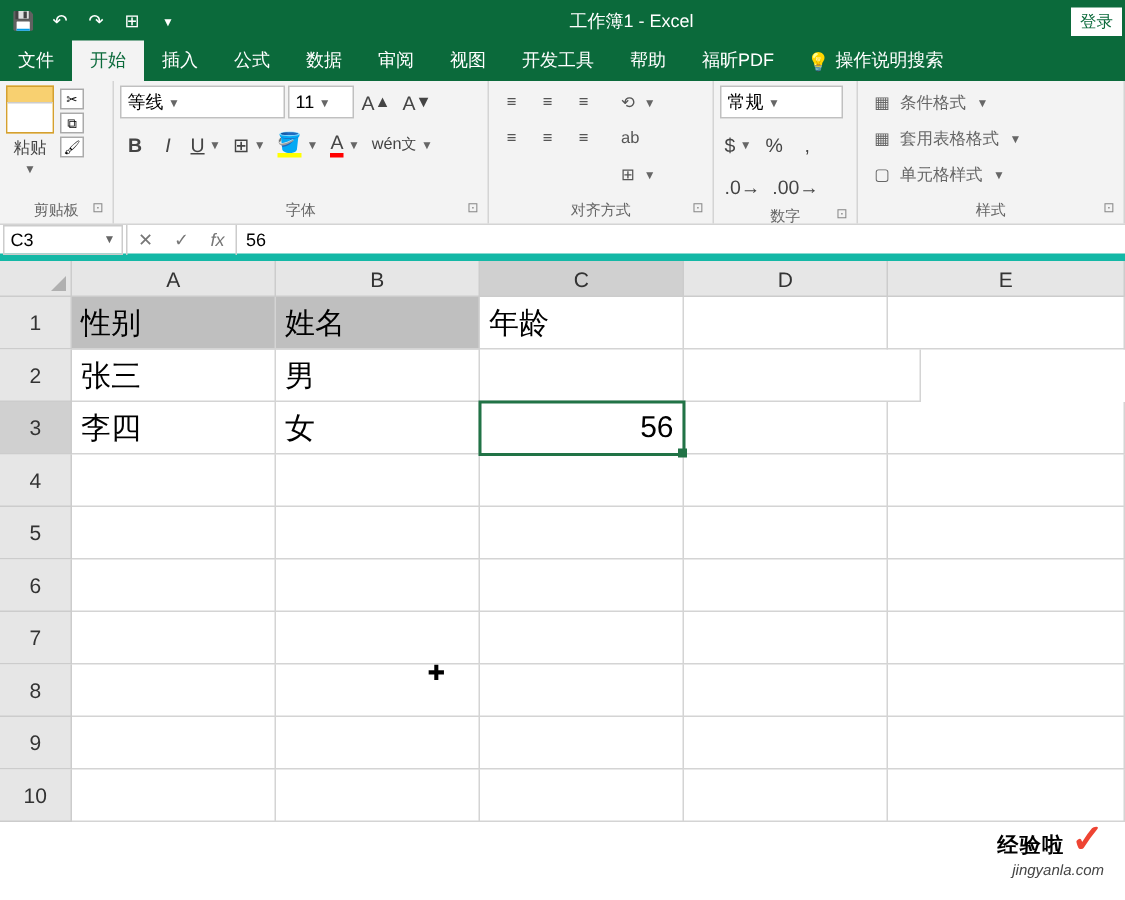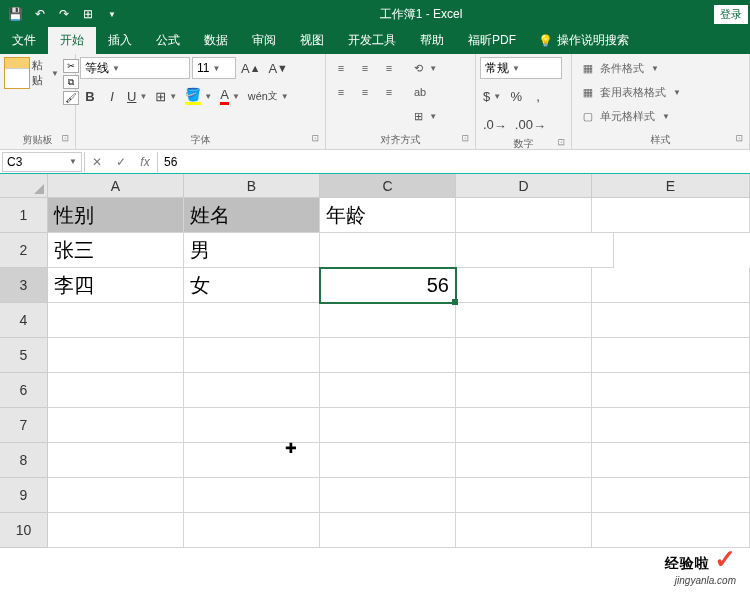--- a/index.html
+++ b/index.html
@@ -19,21 +19,21 @@
 .tab.file { }
 .tell-me { display: flex; align-items: center; gap: 4px; padding: 5px 10px; }
 
 
 .ribbon { height: 96px; background: #f3f3f3; border-bottom: 1px solid #d4d4d4; display: flex; }
 .group { border-right: 1px solid #d4d4d4; display: flex; flex-direction: column; padding: 3px 4px 0; }
 .group-body { flex: 1; display: flex; align-items: flex-start; gap: 4px; }
 .group-label { text-align: center; font-size: 10px; color: #666; padding: 2px 0; position: relative; }
 .group-label::after { content: "⊡"; position: absolute; right: 2px; font-size: 9px; color: #888; }
 
-.paste-col { display: flex; align-items: center; gap: 2px; }
+.paste-col { display: flex; flex-direction: column; align-items: center; gap: 2px; }
 .paste-icon { width: 32px; height: 32px; background: #f8d070; border: 1px solid #d4a030; position: relative; }
 .paste-icon::before { content: ""; position: absolute; bottom: 0; left: 0; right: 0; top: 10px; background: #fff; border-top: 1px solid #ccc; }
 .mini-col { display: flex; flex-direction: column; gap: 2px; padding-top: 2px; }
 .mini-icon { width: 16px; height: 14px; border: 1px solid #aaa; background: #fff; font-size: 9px; display:flex; align-items:center; justify-content:center; }
 
 .font-top { display: flex; align-items: center; gap: 2px; }
 .combo { height: 22px; border: 1px solid #c0c0c0; background: #fff; font-size: 12px; padding: 0 4px; display: flex; align-items: center; }
 .dd { font-size: 8px; color: #666; padding-left: 3px; }
 .font-row { display: flex; gap: 2px; margin-top: 4px; }
 .btn-sm { min-width: 20px; height: 22px; display: flex; align-items: center; justify-content: center; font-size: 13px; color: #444; cursor: pointer; padding: 0 3px; }
@@ -42,21 +42,21 @@
 .align-btn { display: flex; align-items: center; justify-content: center; font-size: 11px; color: #555; }
 .wrap-col { display: flex; flex-direction: column; gap: 2px; margin-left: 6px; }
 .wrap-btn { display: flex; align-items: center; gap: 3px; font-size: 11px; color: #555; height: 22px; padding: 0 4px; }
 .num-row { display: flex; gap: 2px; margin-top: 4px; }
 
 .style-col { display: flex; flex-direction: column; gap: 2px; }
 .style-item { display: flex; align-items: center; gap: 4px; font-size: 11px; color: #666; height: 22px; padding: 0 4px; }
 .style-icon { width: 16px; height: 14px; display:flex; align-items:center; justify-content:center; font-size: 11px; }
 
 
-.fxbar { height: 24px; border-bottom: 1px solid #14b8a6; display: flex; align-items: center; background: #fff; font-size: 12px; }
+.fxbar { height: 24px; border-bottom: 5px solid #14b8a6; display: flex; align-items: center; background: #fff; font-size: 12px; }
 .namebox { width: 80px; border: 1px solid #ccc; height: 20px; margin: 0 2px; padding: 0 4px; display: flex; align-items: center; justify-content: space-between; }
 .fx-btns { display: flex; border-left: 1px solid #ccc; border-right: 1px solid #ccc; height: 20px; }
 .fx-btn { width: 24px; display: flex; align-items: center; justify-content: center; color: #777; font-size: 12px; cursor: pointer; }
 .fx-input { flex: 1; padding: 0 6px; height: 20px; display: flex; align-items: center; }
 
 
 .sheet { position: relative; }
 .col-headers { display: flex; height: 24px; background: #e6e6e6; }
 .corner { width: 48px; border-right: 1px solid #ccc; border-bottom: 1px solid #ccc; background: #e6e6e6; position:relative; }
 .corner::after { content:""; position:absolute; right:3px; bottom:3px; width:0; height:0; border-left:10px solid transparent; border-bottom:10px solid #b0b0b0; }

